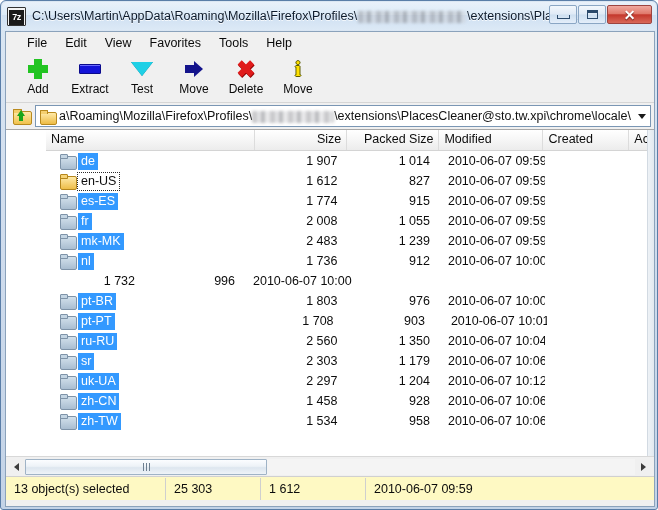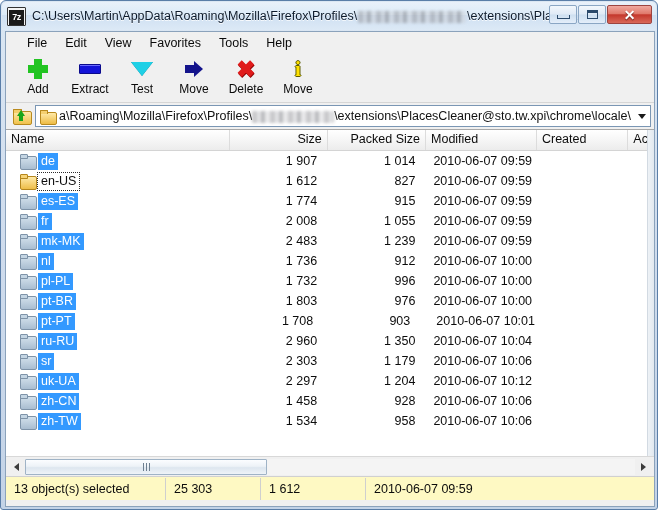--- a/index.html
+++ b/index.html
@@ -349,20 +349,21 @@
     border-top: 5px solid #1a1a1a;
   }
 
   
   #listview {
     position: relative;
     height: 326px;
     background: #ffffff;
     border-top: 1px solid #a8a8a8;
     overflow: hidden;
+    padding-left: 40px;
   }
   #header-row {
     display: flex;
     height: 21px;
     background: linear-gradient(to bottom, #ffffff 0%, #f6f6f6 50%, #ececec 100%);
     border-bottom: 1px solid #d4d4d4;
     box-sizing: border-box;
   }
   .hcell {
     box-sizing: border-box;
@@ -742,27 +743,20 @@
               </span>
               <span class="name-label">nl</span>
             </div>
             <div class="cell col-size num">1 736</div>
             <div class="cell col-packed num">912</div>
             <div class="cell col-mod txt" style="padding-left: 7px;">2010-06-07 10:00</div>
             <div class="cell col-crt txt"></div>
             <div class="cell col-acc txt"></div>
           </div>
           <div class="row sel">
-            <div class="cell col-name name-cell">
-              <span class="fico b">
-                <span class="fbody"></span>
-                <span class="ftab"></span>
-              </span>
-              <span class="name-label">pl-PL</span>
-            </div>
             <div class="cell col-size num">1 732</div>
             <div class="cell col-packed num">996</div>
             <div class="cell col-mod txt" style="padding-left: 7px;">2010-06-07 10:00</div>
             <div class="cell col-crt txt"></div>
             <div class="cell col-acc txt"></div>
           </div>
           <div class="row sel">
             <div class="cell col-name name-cell">
               <span class="fico b">
                 <span class="fbody"></span>
@@ -791,21 +785,21 @@
             <div class="cell col-acc txt"></div>
           </div>
           <div class="row sel">
             <div class="cell col-name name-cell">
               <span class="fico b">
                 <span class="fbody"></span>
                 <span class="ftab"></span>
               </span>
               <span class="name-label">ru-RU</span>
             </div>
-            <div class="cell col-size num">2 960</div>
+            <div class="cell col-size num">2 560</div>
             <div class="cell col-packed num">1 350</div>
             <div class="cell col-mod txt" style="padding-left: 7px;">2010-06-07 10:04</div>
             <div class="cell col-crt txt"></div>
             <div class="cell col-acc txt"></div>
           </div>
           <div class="row sel">
             <div class="cell col-name name-cell">
               <span class="fico b">
                 <span class="fbody"></span>
                 <span class="ftab"></span>

